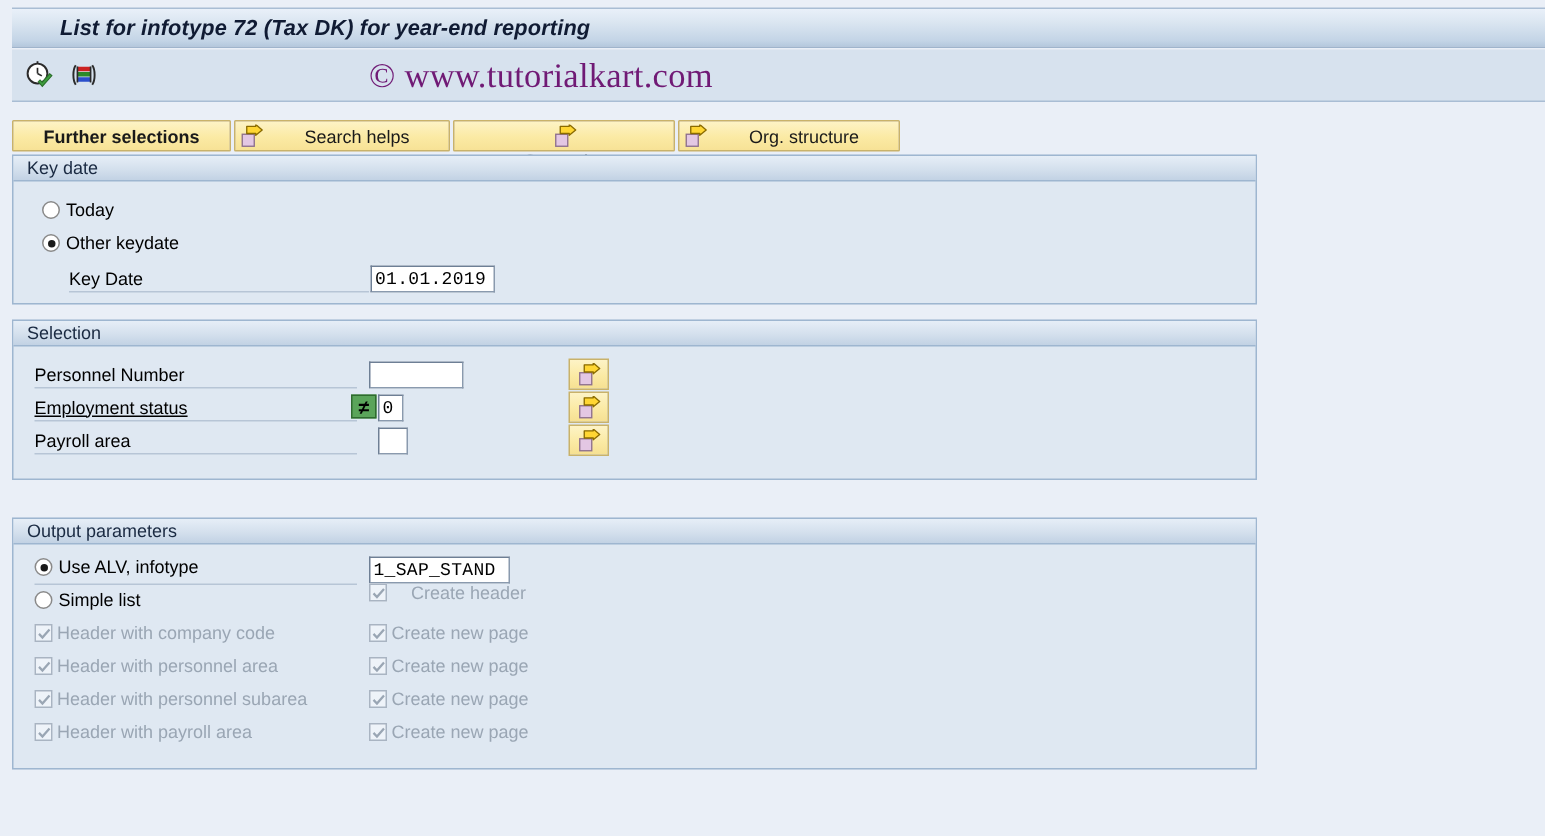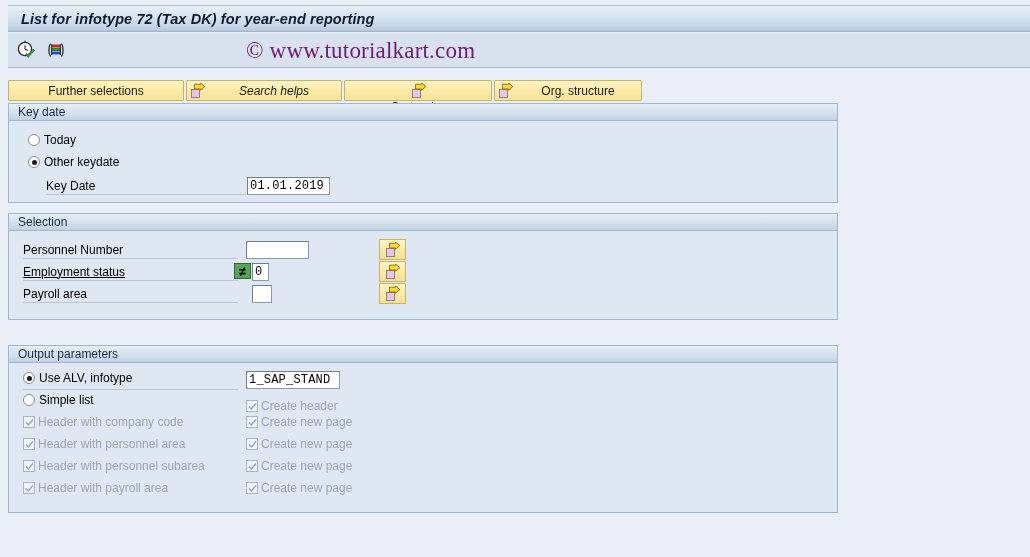--- a/index.html
+++ b/index.html
@@ -30,20 +30,21 @@
     align-items: center;
   }
   #titlebar .title-text {
     padding-left: 13px;
     font-size: 14.5px;
     font-weight: bold;
     font-style: italic;
     color: #101b33;
     letter-spacing: .1px;
     white-space: nowrap;
+    margin-left: 19px;
   }
 
   
   #toolbar {
     position: absolute;
     left: 8px; top: 33px;
     width: 1022px; height: 35px;
     background: #d7e2ee;
     border-bottom: 1px solid #a9bdd4;
     box-sizing: border-box;
@@ -103,22 +104,22 @@
   }
   .act-btn .act-icon {
     width: 18px;
     height: 19px;
     margin-left: 2px;
     display: flex;
     align-items: center;
     justify-content: center;
     flex: none;
   }
-  .w-further { width: 176px; }
-  .w-search  { width: 156px; font-style: italic; }
+  .w-further { width: 146px; font-weight: bold; }
+  .w-search  { width: 144px; }
   .w-sort    { width: 148px; flex-direction: column; }
   .w-org     { width: 148px; }
 
   
   .panel {
     position: absolute;
     left: 8px;
     width: 830px;
     border: 1px solid #9eb6d0;
     box-sizing: border-box;
@@ -421,21 +422,21 @@
     </div>
     <div class="row" style="left:14px; top:118px;">
       <span class="cbx disabled">
         <svg width="9" height="9" viewBox="0 0 9 9">
             <path d="M1 4.6 L3.3 7 L8 1.6" fill="none" stroke="#9aa6b4" stroke-width="1.5"></path>
           </svg>
       </span>
       <span class="cbx-label disabled">Header with payroll area</span>
     </div>
 
-    <div class="row" style="left:237px; top:36px;">
+    <div class="row" style="left:237px; top:25px;gap:13px;">
       <span class="cbx disabled">
         <svg width="9" height="9" viewBox="0 0 9 9">
             <path d="M1 4.6 L3.3 7 L8 1.6" fill="none" stroke="#9aa6b4" stroke-width="1.5"></path>
           </svg>
       </span>
       <span class="cbx-label disabled">Create header</span>
     </div>
     <div class="row" style="left:237px; top:52px;">
       <span class="cbx disabled">
         <svg width="9" height="9" viewBox="0 0 9 9">

